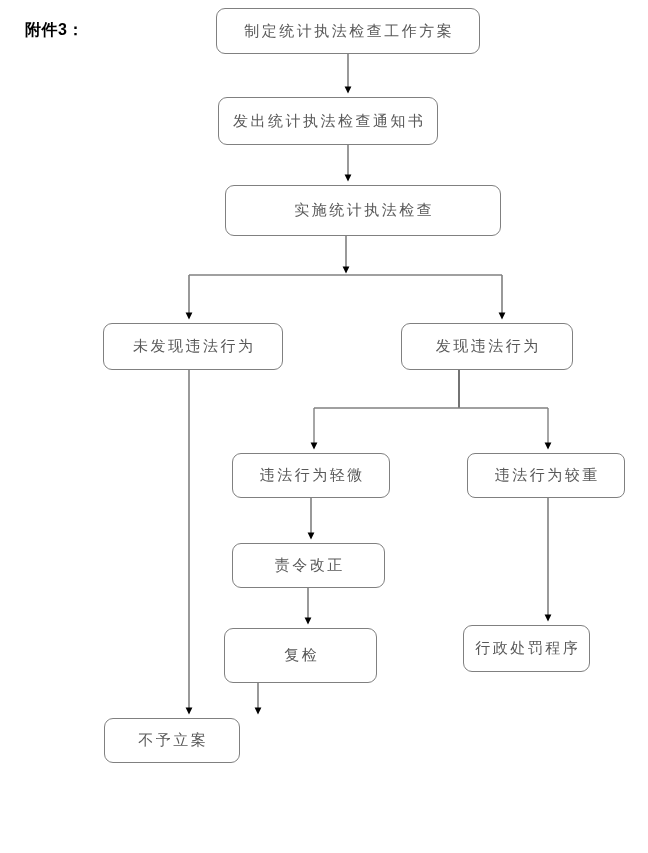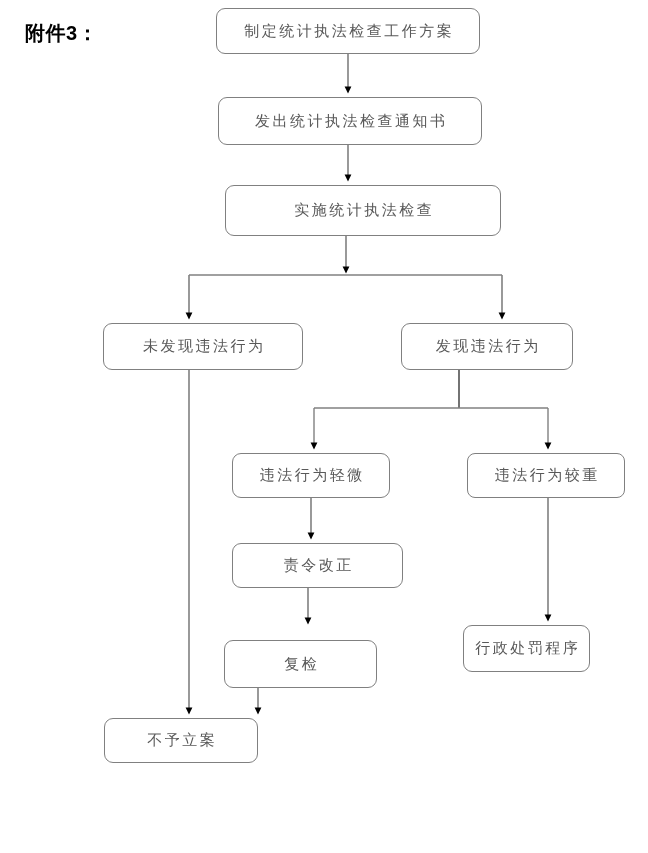--- a/index.html
+++ b/index.html
@@ -13,21 +13,21 @@
     height: 853px;
     background: #ffffff;
     overflow: hidden;
     font-family: "Liberation Serif", "DejaVu Serif", serif;
   }
   #attachment-label {
     position: absolute;
     left: 25px;
     top: 20px;
     font-family: "Liberation Sans", "DejaVu Sans", sans-serif;
-    font-size: 20px;
+    font-size: 16px;
     font-weight: bold;
     color: #000000;
     letter-spacing: 0.5px;
     white-space: nowrap;
   }
   .node {
     position: absolute;
     box-sizing: border-box;
     border: 1px solid #808080;
     border-radius: 9px;
@@ -108,33 +108,33 @@
       <line x1="258" y1="674" x2="258" y2="711" stroke="#808080" stroke-width="1.6" marker-end="url(#arrowhead)"></line>
     </g>
 
     <g>
       <line x1="548" y1="498" x2="548" y2="618" stroke="#808080" stroke-width="1.6" marker-end="url(#arrowhead)"></line>
     </g>
   </svg>
 
   <div class="node" style="left:216px; top:8px; width:264px; height:46px;">制定统计执法检查工作方案</div>
 
-  <div class="node" style="left:218px; top:97px; width:264px; height:48px;">发出统计执法检查通知书</div>
+  <div class="node" style="left:218px; top:97px; width:220px; height:48px;">发出统计执法检查通知书</div>
 
   <div class="node" style="left:225px; top:185px; width:276px; height:51px;">实施统计执法检查</div>
 
-  <div class="node" style="left:103px; top:323px; width:200px; height:47px;">未发现违法行为</div>
+  <div class="node" style="left:103px; top:323px; width:180px; height:47px;">未发现违法行为</div>
 
   <div class="node" style="left:373px; top:323px; width:172px; height:47px;margin-left:28px;">发现违法行为</div>
 
   <div class="node" style="left:232px; top:453px; width:158px; height:45px;">违法行为轻微</div>
 
   <div class="node" style="left:467px; top:453px; width:158px; height:45px;border-radius:8px;">违法行为较重</div>
 
-  <div class="node" style="left:232px; top:543px; width:171px; height:45px;">责令改正</div>
+  <div class="node" style="left:232px; top:543px; width:153px; height:45px;">责令改正</div>
 
-  <div class="node" style="left:224px; top:628px; width:153px; height:48px;margin-top:12px;">复检</div>
+  <div class="node" style="left:224px; top:628px; width:153px; height:55px;">复检</div>
 
   <div class="node" style="left:463px; top:625px; width:127px; height:47px;">行政处罚程序</div>
 
-  <div class="node" style="left:104px; top:718px; width:154px; height:45px;font-family:Liberation Serif, serif;">不予立案</div>
+  <div class="node" style="left:104px; top:718px; width:136px; height:45px;font-family:Liberation Serif, serif;">不予立案</div>
 
 </div>
 
 </body></html>

